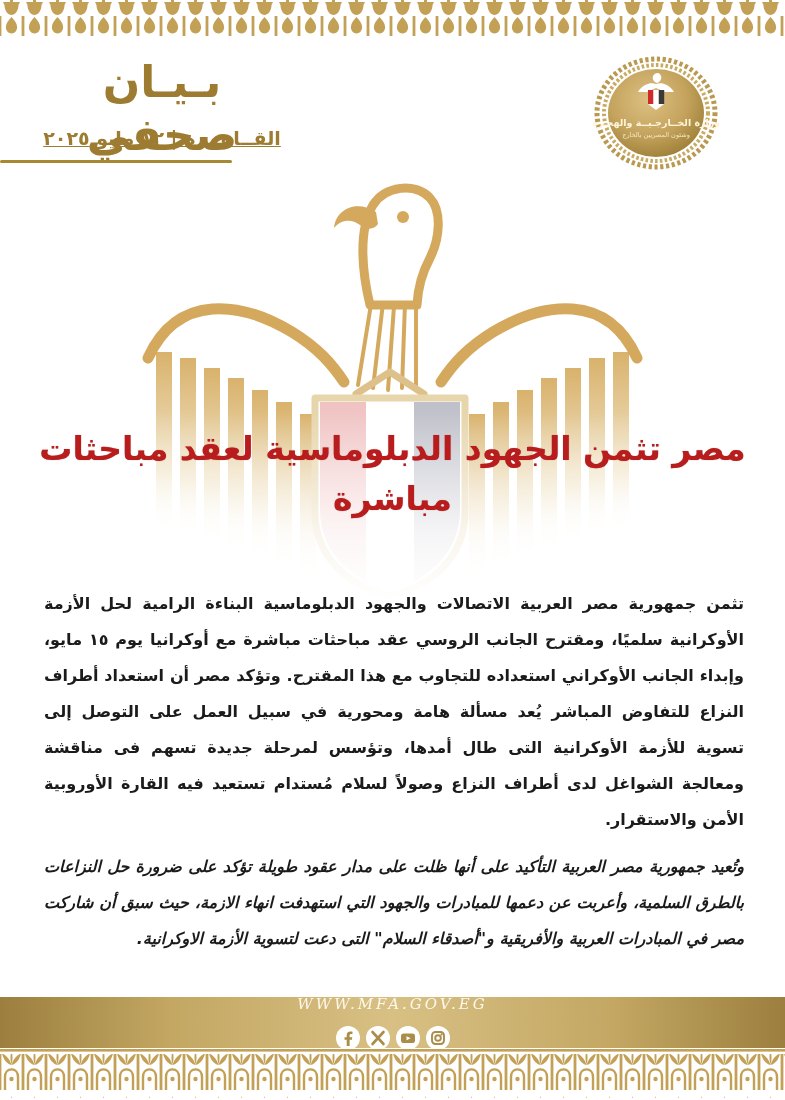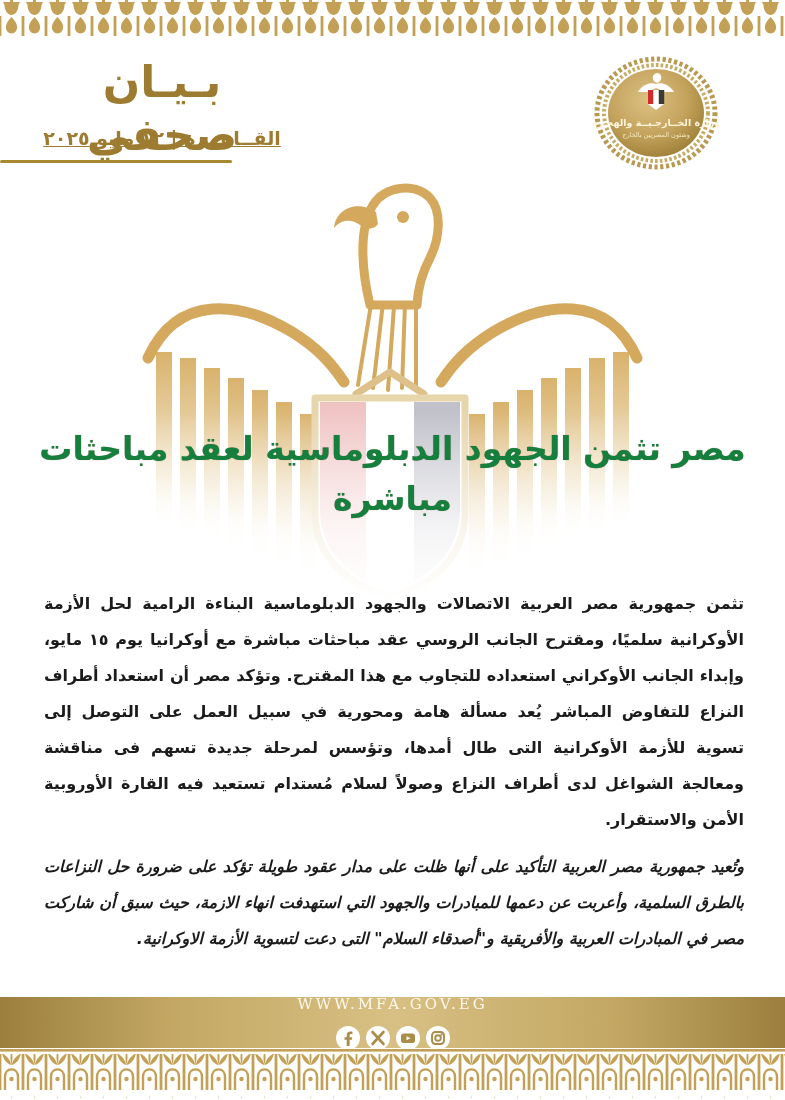--- a/index.html
+++ b/index.html
@@ -30,37 +30,37 @@
   
   .watermark{position:absolute;top:180px;left:130px;width:525px;height:430px;}
   .watermark::after{
     content:"";position:absolute;inset:0;
     background:linear-gradient(to bottom,rgba(255,255,255,0) 0%,rgba(255,255,255,0) 54%,rgba(255,255,255,.78) 82%,#ffffff 98%);
     pointer-events:none;
   }
   
   .headline{
     position:absolute;top:424px;left:0;width:785px;z-index:3;
-    direction:rtl;text-align:center;color:#15803d;
+    direction:rtl;text-align:center;color:#b91c1c;
     font-size:33px;font-weight:bold;line-height:50px;
     text-shadow:0 0 1px rgba(120,0,0,.45);
   }
   
   .body-text{
     position:absolute;top:586px;left:44px;width:700px;z-index:3;
     direction:rtl;text-align:justify;
     font-size:16px;font-weight:bold;color:#1b1b1b;line-height:36px;
   }
   .body-text p{margin:0;}
   .body-text p + p{margin-top:11px;font-style:italic;}
   
   .footer-bar{
     position:absolute;top:997px;left:0;width:785px;height:51px;
     background:linear-gradient(90deg,#9c7f3e 0%,#c3a763 22%,#d8c084 50%,#c3a763 78%,#9c7f3e 100%);
-    display:flex;flex-direction:column;align-items:center;justify-content:center;gap:14px;
+    display:flex;flex-direction:column;align-items:center;justify-content:center;gap:14px;font-style:italic;
   }
   .website{
     font-family:"DejaVu Serif","Liberation Serif",serif;
     font-size:15px;letter-spacing:3px;color:#fdf8ec;line-height:16px;
   }
   .social-row{display:flex;gap:6px;}
   .social-btn{width:24px;height:24px;border-radius:50%;background:#ffffff;
     display:flex;align-items:center;justify-content:center;padding:0;border:none;}
   .social-btn svg{display:block;}
 </style>

